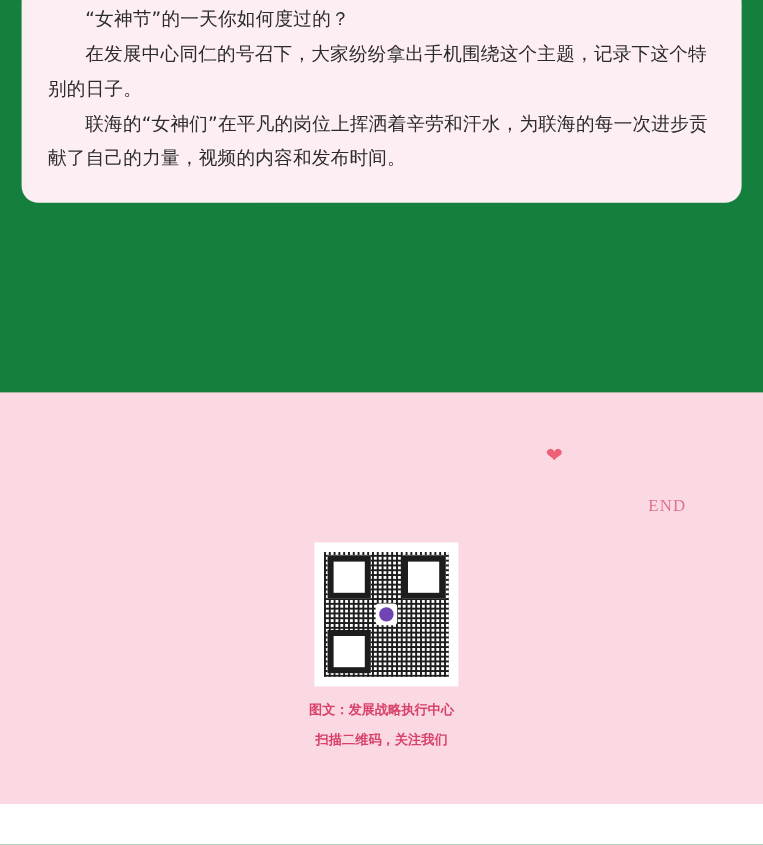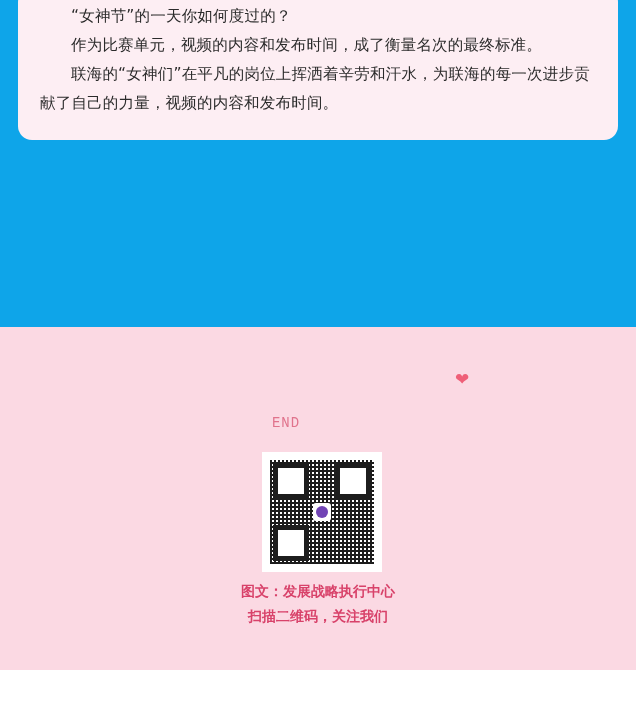--- a/index.html
+++ b/index.html
@@ -9,21 +9,21 @@
   body {
     width: 636px;
     height: 704px;
     background: #ffffff;
     font-family: "Liberation Sans", sans-serif;
   }
   .page {
     position: relative;
     width: 636px;
     height: 704px;
-    background: #0ea5e9;
+    background: #15803d;
     overflow: hidden;
   }
   .article-card {
     position: absolute;
     left: 18px;
     top: -12px;
     width: 600px;
     background: #fdeef3;
     border-radius: 14px;
     box-sizing: border-box;
@@ -59,25 +59,25 @@
     line-height: 17px;
     color: #ef5f78;
     padding-left: 288px;
     box-sizing: border-box;
   }
   .end-label {
     position: absolute;
     left: 0;
     top: 88px;
     width: 572px;
-    text-align: center;
+    text-align: right;
     color: #e0738c;
     font-size: 14px;
     letter-spacing: 1px;
-    font-family: Liberation Mono, monospace;
+    font-family: Liberation Serif, serif;
   }
   .qr-wrap {
     position: absolute;
     left: 262px;
     top: 125px;
     width: 108px;
     height: 108px;
     background: #ffffff;
     padding: 6px;
     box-sizing: content-box;
@@ -137,42 +137,42 @@
   }
   .credits {
     position: absolute;
     left: 0;
     top: 252px;
     width: 636px;
     text-align: center;
   }
   .credit-line {
     color: #d8426a;
-    font-size: 14px;
+    font-size: 11px;
     line-height: 25px;
     font-weight: bold;
     font-family: "DejaVu Sans", "Liberation Sans", sans-serif;
   }
   .bottom-strip {
     position: absolute;
     left: 0;
     top: 670px;
     width: 636px;
     height: 34px;
     background: #ffffff;
   }
 </style>
 </head>
 <body>
 
 <div class="page">
 
   <div class="article-card">
     <p class="para">“女神节”的一天你如何度过的？</p>
-    <p class="para">作为比赛单元，视频的内容和发布时间，成了衡量名次的最终标准。</p>
+    <p class="para">在发展中心同仁的号召下，大家纷纷拿出手机围绕这个主题，记录下这个特别的日子。</p>
     <p class="para">联海的“女神们”在平凡的岗位上挥洒着辛劳和汗水，为联海的每一次进步贡献了自己的力量，视频的内容和发布时间。</p>
   </div>
 
   <div class="footer-zone">
 
     <div class="heart">❤</div>
 
     <div class="end-label">END</div>
 
     <div class="qr-wrap">

